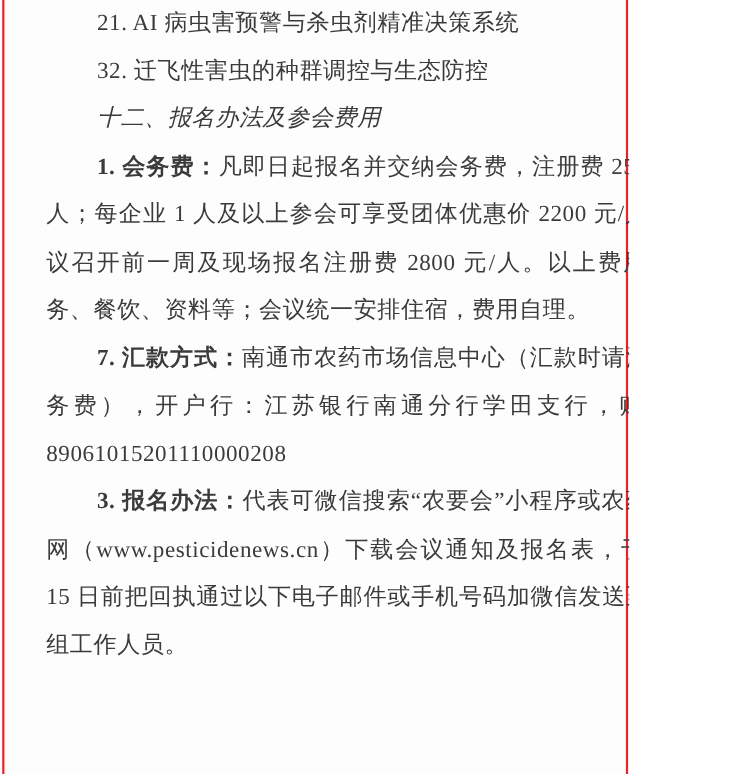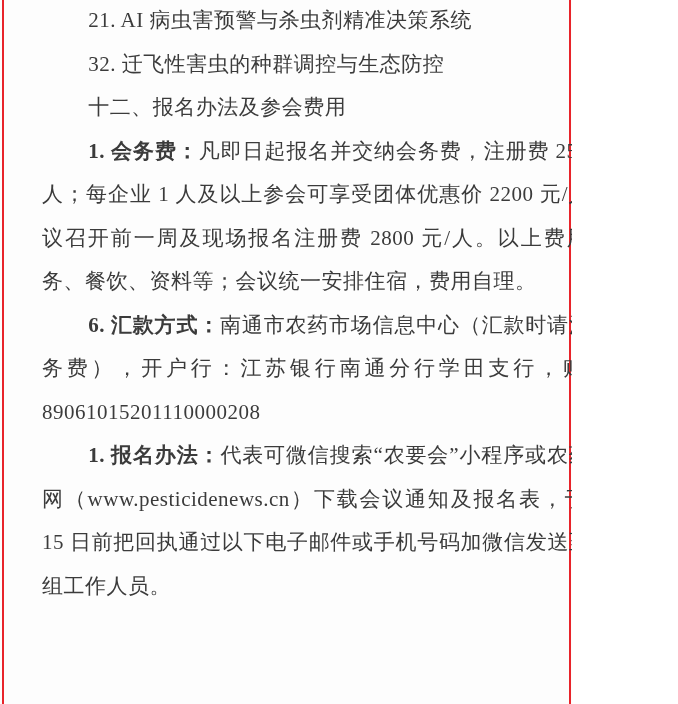--- a/index.html
+++ b/index.html
@@ -37,42 +37,42 @@
     text-align: justify;
   }
   .content p, .content h2 {
     margin: 0;
     padding: 0;
     font-size: 21px;
     line-height: 43.5px;
     font-weight: normal;
   }
   .indent { text-indent: 2.2em; }
-  .bold   { font-weight: bold; }
+  .bold   { font-weight: bold; font-style: italic; }
   .lead   { font-weight: bold; }
 </style>
 </head>
 <body>
 
 <div class="page">
   <div class="red-line left"></div>
   <div class="red-line right"></div>
 
   <div class="content">
 
     <p class="indent">21. AI 病虫害预警与杀虫剂精准决策系统</p>
 
     <p class="indent">32. 迁飞性害虫的种群调控与生态防控</p>
 
     <h2 class="indent bold">十二、报名办法及参会费用</h2>
 
     <p class="indent"><span class="lead">1. 会务费：</span><span>凡即日起报名并交纳会务费，注册费 2500 元/人；每企业 1 人及以上参会可享受团体优惠价 2200 元/人；会议召开前一周及现场报名注册费 2800 元/人。以上费用含会务、餐饮、资料等；会议统一安排住宿，费用自理。</span></p>
 
-    <p class="indent"><span class="lead">6. 汇款方式：</span><span>南通市农药市场信息中心（汇款时请注明会务费），开户行：江苏银行南通分行学田支行，账号：89061015201110000208</span></p>
+    <p class="indent"><span class="lead">7. 汇款方式：</span><span>南通市农药市场信息中心（汇款时请注明会务费），开户行：江苏银行南通分行学田支行，账号：89061015201110000208</span></p>
 
-    <p class="indent"><span class="lead">1. 报名办法：</span><span>代表可微信搜索“农要会”小程序或农药新闻网（www.pesticidenews.cn）下载会议通知及报名表，于 3 月 15 日前把回执通过以下电子邮件或手机号码加微信发送至会务组工作人员。</span></p>
+    <p class="indent"><span class="lead">3. 报名办法：</span><span>代表可微信搜索“农要会”小程序或农药新闻网（www.pesticidenews.cn）下载会议通知及报名表，于 3 月 15 日前把回执通过以下电子邮件或手机号码加微信发送至会务组工作人员。</span></p>
 
 
 
     <p class="indent"></p>
 
   </div>
 </div>
 
 </body></html>

